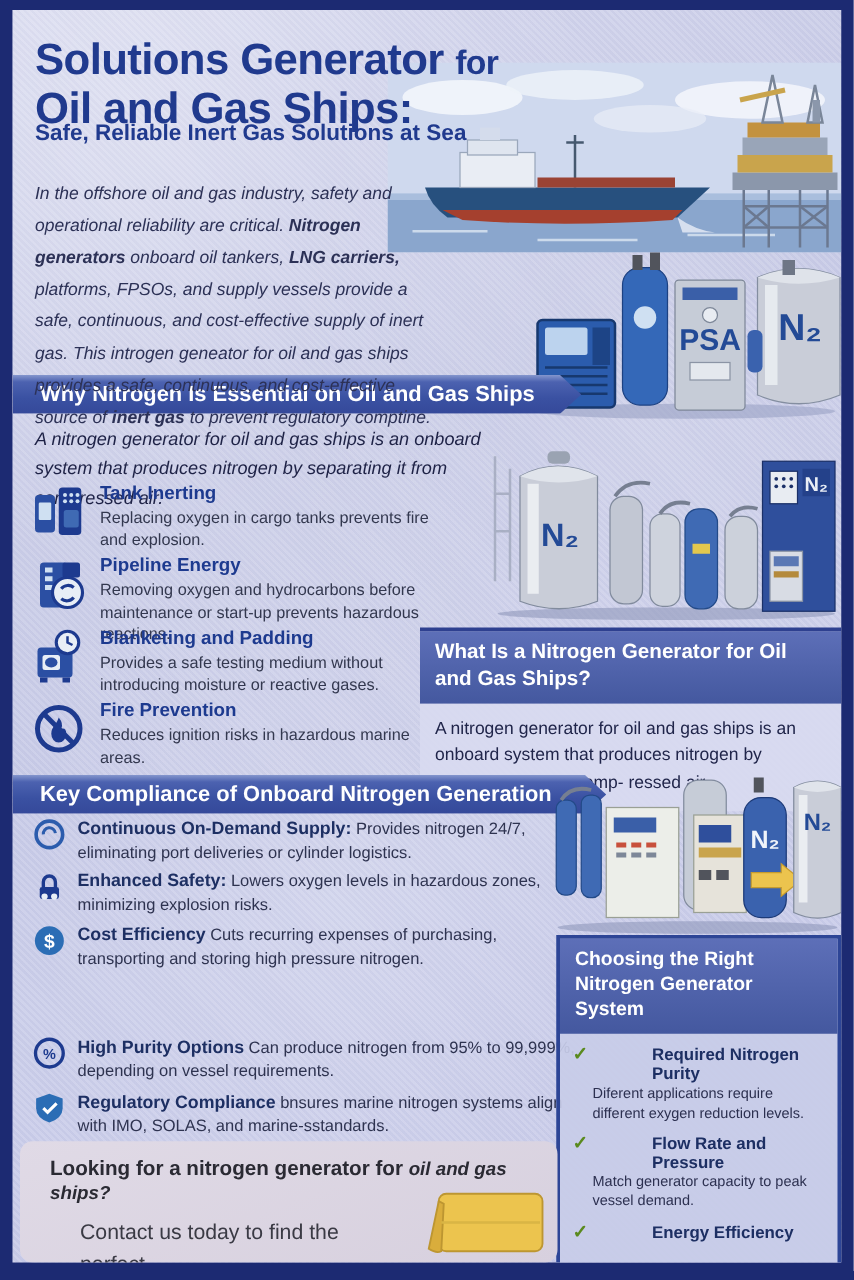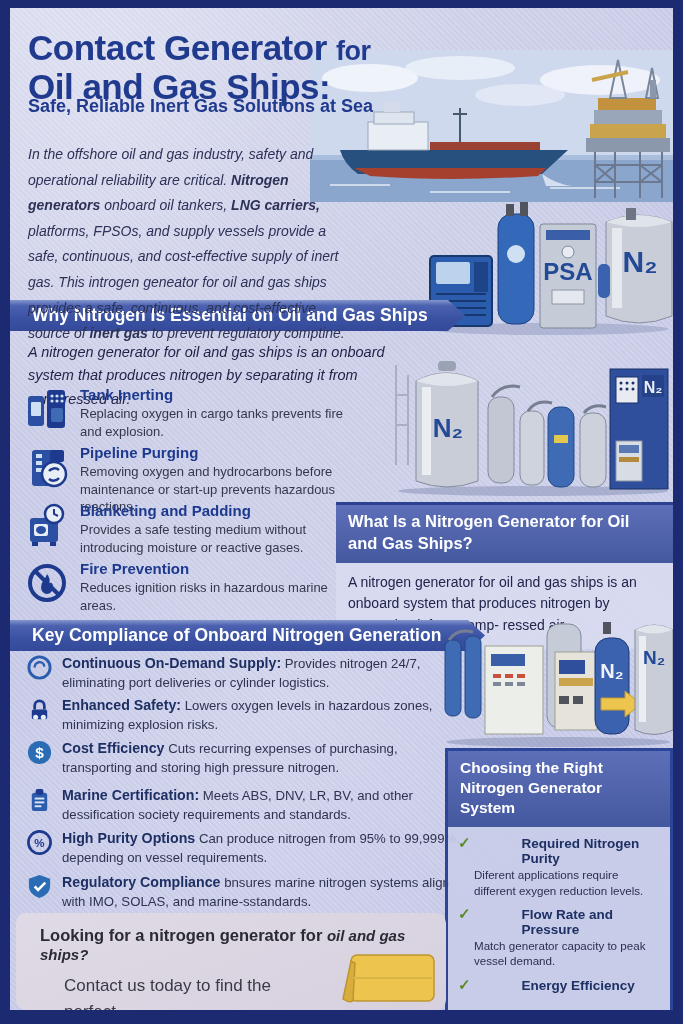--- a/index.html
+++ b/index.html
@@ -212,21 +212,21 @@
       <svg class="e-icon" viewBox="0 0 46 46">
         <rect x="8" y="6" width="22" height="36" rx="3" fill="#2b4fa3"></rect>
         <rect x="12" y="10" width="6" height="4" fill="#cfe0f2"></rect>
           <rect x="12" y="17" width="6" height="4" fill="#cfe0f2"></rect>
           <rect x="12" y="24" width="6" height="4" fill="#cfe0f2"></rect>
         <rect x="26" y="6" width="14" height="12" rx="2" fill="#1d3a8f"></rect>
         <circle cx="30" cy="30" r="12" fill="#e8eef6" stroke="#1d3a8f" stroke-width="2.5"></circle>
         <path d="M25 27 a7 7 0 0 1 10 -1 M35 34 a7 7 0 0 1 -10 1" fill="none" stroke="#1d3a8f" stroke-width="2.5"></path>
       </svg>
       <div>
-        <div class="e-title">Pipeline Purging</div>
+        <div class="e-title">Pipeline Energy</div>
         <div class="e-desc">Removing oxygen and hydrocarbons before maintenance or start-up prevents hazardous reactions.</div>
       </div>
     </div>
 
     <div class="e-item" style="top:494px">
       <svg class="e-icon" viewBox="0 0 46 46">
         <rect x="6" y="16" width="28" height="24" rx="3" fill="#2b4fa3"></rect>
         <circle cx="30" cy="12" r="9" fill="#e8eef6" stroke="#1d3a8f" stroke-width="2.5"></circle>
         <path d="M30 7 v5 l4 2" fill="none" stroke="#1d3a8f" stroke-width="2"></path>
         <rect x="10" y="22" width="14" height="12" rx="2" fill="#e8eef6"></rect>
@@ -278,32 +278,20 @@
     </div>
 
     <div class="a-item" style="top:730px">
       <svg class="a-icon" viewBox="0 0 28 28">
         <circle cx="14" cy="14" r="12" fill="#2b6db5"></circle>
         <text x="14" y="20" text-anchor="middle" font-size="16" font-weight="bold" fill="#ffffff">$</text>
       </svg>
       <div class="a-text"><b>Cost Efficiency</b> <span>Cuts recurring expenses of purchasing, transporting and storing high pressure nitrogen.</span></div>
     </div>
 
-    <div class="a-item" style="top:777px">
-      <svg class="a-icon" viewBox="0 0 28 28">
-        <rect x="6" y="7" width="16" height="19" rx="3" fill="#2b5cad"></rect>
-        <rect x="10" y="3" width="8" height="6" rx="2" fill="#1d3a8f"></rect>
-        <g stroke="#dce6f4" stroke-width="2">
-            <line x1="9" y1="13" x2="19" y2="13"></line>
-            <line x1="9" y1="17" x2="19" y2="17"></line>
-            <line x1="9" y1="21" x2="16" y2="21"></line>
-          </g>
-      </svg>
-      <div class="a-text"><b>Marine Certification:</b> <span>Meets ABS, DNV, LR, BV, and other dessification society requirements and standards.</span></div>
-    </div>
 
     <div class="a-item" style="top:820px">
       <svg class="a-icon" viewBox="0 0 28 28">
         <circle cx="14" cy="14" r="11.5" fill="none" stroke="#1d3a8f" stroke-width="2.8"></circle>
         <text x="14" y="19" text-anchor="middle" font-size="12" font-weight="bold" fill="#1d3a8f">%</text>
       </svg>
       <div class="a-text"><b>High Purity Options</b> <span>Can produce nitrogen from 95% to 99,999%, depending on vessel requirements.</span></div>
     </div>
 
     <div class="a-item" style="top:864px">
@@ -387,21 +375,21 @@
         
       </div>
       <svg class="envelope" width="95" height="50" viewBox="0 0 95 50">
         <rect x="10" y="2" width="83" height="46" rx="6" fill="#ecc44e" stroke="#bd9631" stroke-width="1.5"></rect>
         <path d="M10 8 L2 46 q6 4 10 2 L14 10 Z" fill="#d9ad3c" stroke="#bd9631" stroke-width="1.5"></path>
         <line x1="12" y1="25" x2="91" y2="25" stroke="#d9b545" stroke-width="2"></line>
       </svg>
     </div>
 
     <div class="title">
-      <span>Contact Generator</span> <span class="for">for</span><br>
+      <span>Solutions Generator</span> <span class="for">for</span><br>
       <span>Oil and Gas Ships:</span>
     </div>
     <div class="subtitle">Safe, Reliable Inert Gas Solutions at Sea</div>
 
     <div class="intro">
       <span>In the offshore oil and gas industry, safety and operational reliability are critical. </span><b>Nitrogen generators</b><span> onboard oil tankers, </span><b>LNG carriers,</b><span> platforms, FPSOs, and supply vessels provide a safe, continuous, and cost-effective supply of inert gas. This introgen geneator for oil and gas ships provides a safe, continuous, and cost-effective source of </span><b>inert gas</b><span> to prevent regulatory comptine.</span>
     </div>
 
   </div>
 </div>

